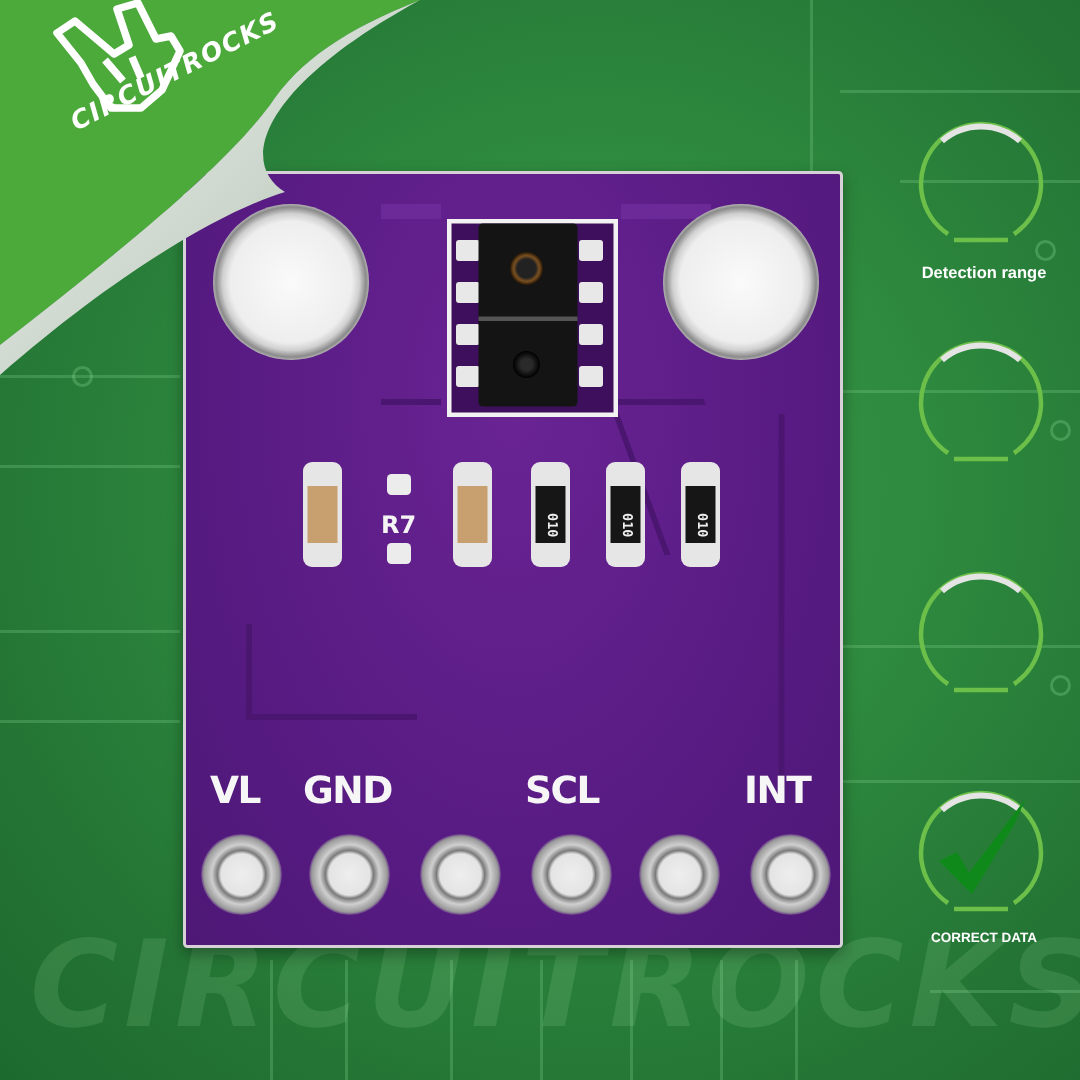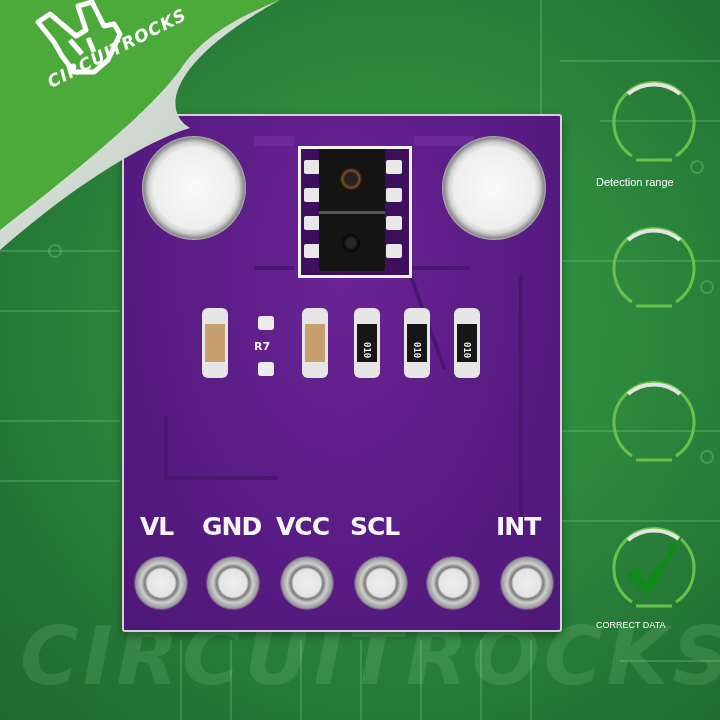--- a/index.html
+++ b/index.html
@@ -37,21 +37,21 @@
   .cap-body{position:absolute;left:10px;top:0;width:110px;height:76px;background:#efb04a;
     background-image:linear-gradient(90deg,#e9a53e 0%,#e9a53e 18%,#f2b655 18%,#f2b655 100%);}
   .cap-text{position:absolute;left:44px;top:16px;color:#c8902d;font-size:11px;line-height:14px;font-family:"DejaVu Sans Mono",monospace;}
   .pin-label{position:absolute;top:396px;color:#f6f6f6;font-size:25px;font-weight:bold;font-family:"DejaVu Sans",sans-serif;letter-spacing:-1px;}
   .pin{position:absolute;top:440px;width:54px;height:54px;border-radius:50%;
     background:radial-gradient(circle,#eeeeee 0%,#e4e4e4 36%,#7a7a7a 42%,#cfcfcf 52%,#999 66%,#5b1e86 72%);}
   
   .badge{position:absolute;left:610px;width:88px;height:88px;}
   .badge svg{position:absolute;left:0;top:0;}
   .badge-title{position:absolute;left:596px;top:104px;width:120px;text-align:center;color:#fff;font-size:21px;font-weight:bold;}
-  .badge-caption{position:absolute;color:#fff;font-size:11px;font-weight:normal;}
+  .badge-caption{position:absolute;color:#fff;font-size:11px;font-weight:bold;text-align:center;}
 </style>
 </head>
 <body>
 
 <div class="stage">
 
   <div>
     <div class="trace" style="left:540px;top:0;width:1px;height:120px;border-left-width:2px;"></div>
     <div class="trace" style="left:600px;top:120px;width:120px;height:1px;border-top-width:2px;"></div>
     <div class="trace" style="left:560px;top:60px;width:160px;height:1px;border-top-width:2px;"></div>
@@ -103,21 +103,21 @@
       <div class="sensor-body"></div>
       <div class="sensor-divider"></div>
       <div class="lens" style="left:216px;top:52px;width:22px;height:22px;background:radial-gradient(circle,#222 40%,#7a5020 55%,#2a1a08 70%);"></div>
       <div class="lens" style="left:218px;top:118px;width:18px;height:18px;background:radial-gradient(circle,#2a2a2a 30%,#000 70%);"></div>
     </div>
 
     <div class="smd" style="left:78px;top:192px;">
       <div class="smd-body" style="background:#c8a070;"></div>
     </div>
     <div class="r7pad" style="left:134px;top:200px;"></div>
-    <div class="silk" style="left:130px;top:224px;font-size:11px;">R7</div>
+    <div class="silk" style="left:130px;top:224px;font-size:16px;">R7</div>
     <div class="r7pad" style="left:134px;top:246px;"></div>
     <div class="smd" style="left:178px;top:192px;">
       <div class="smd-body" style="background:#c8a070;"></div>
     </div>
     <div class="smd" style="left:230px;top:192px;">
       <div class="smd-body" style="background:#161616;">
           <span class="res-label">010</span>
         </div>
     </div>
     <div class="smd" style="left:280px;top:192px;">
@@ -127,21 +127,20 @@
     </div>
     <div class="smd" style="left:330px;top:192px;">
       <div class="smd-body" style="background:#161616;">
           <span class="res-label">010</span>
         </div>
     </div>
 
 
     <div class="pin-label" style="left:16px;">VL</div>
     <div class="pin-label" style="left:78px;">GND</div>
-    <div class="pin-label" style="left:152px;">VCC</div>
     <div class="pin-label" style="left:226px;">SCL</div>
     <div class="pin-label" style="left:372px;">INT</div>
 
     <div class="pin" style="left:10px;"></div>
     <div class="pin" style="left:82px;"></div>
     <div class="pin" style="left:156px;"></div>
     <div class="pin" style="left:230px;"></div>
     <div class="pin" style="left:302px;"></div>
     <div class="pin" style="left:376px;"></div>
   </div>

